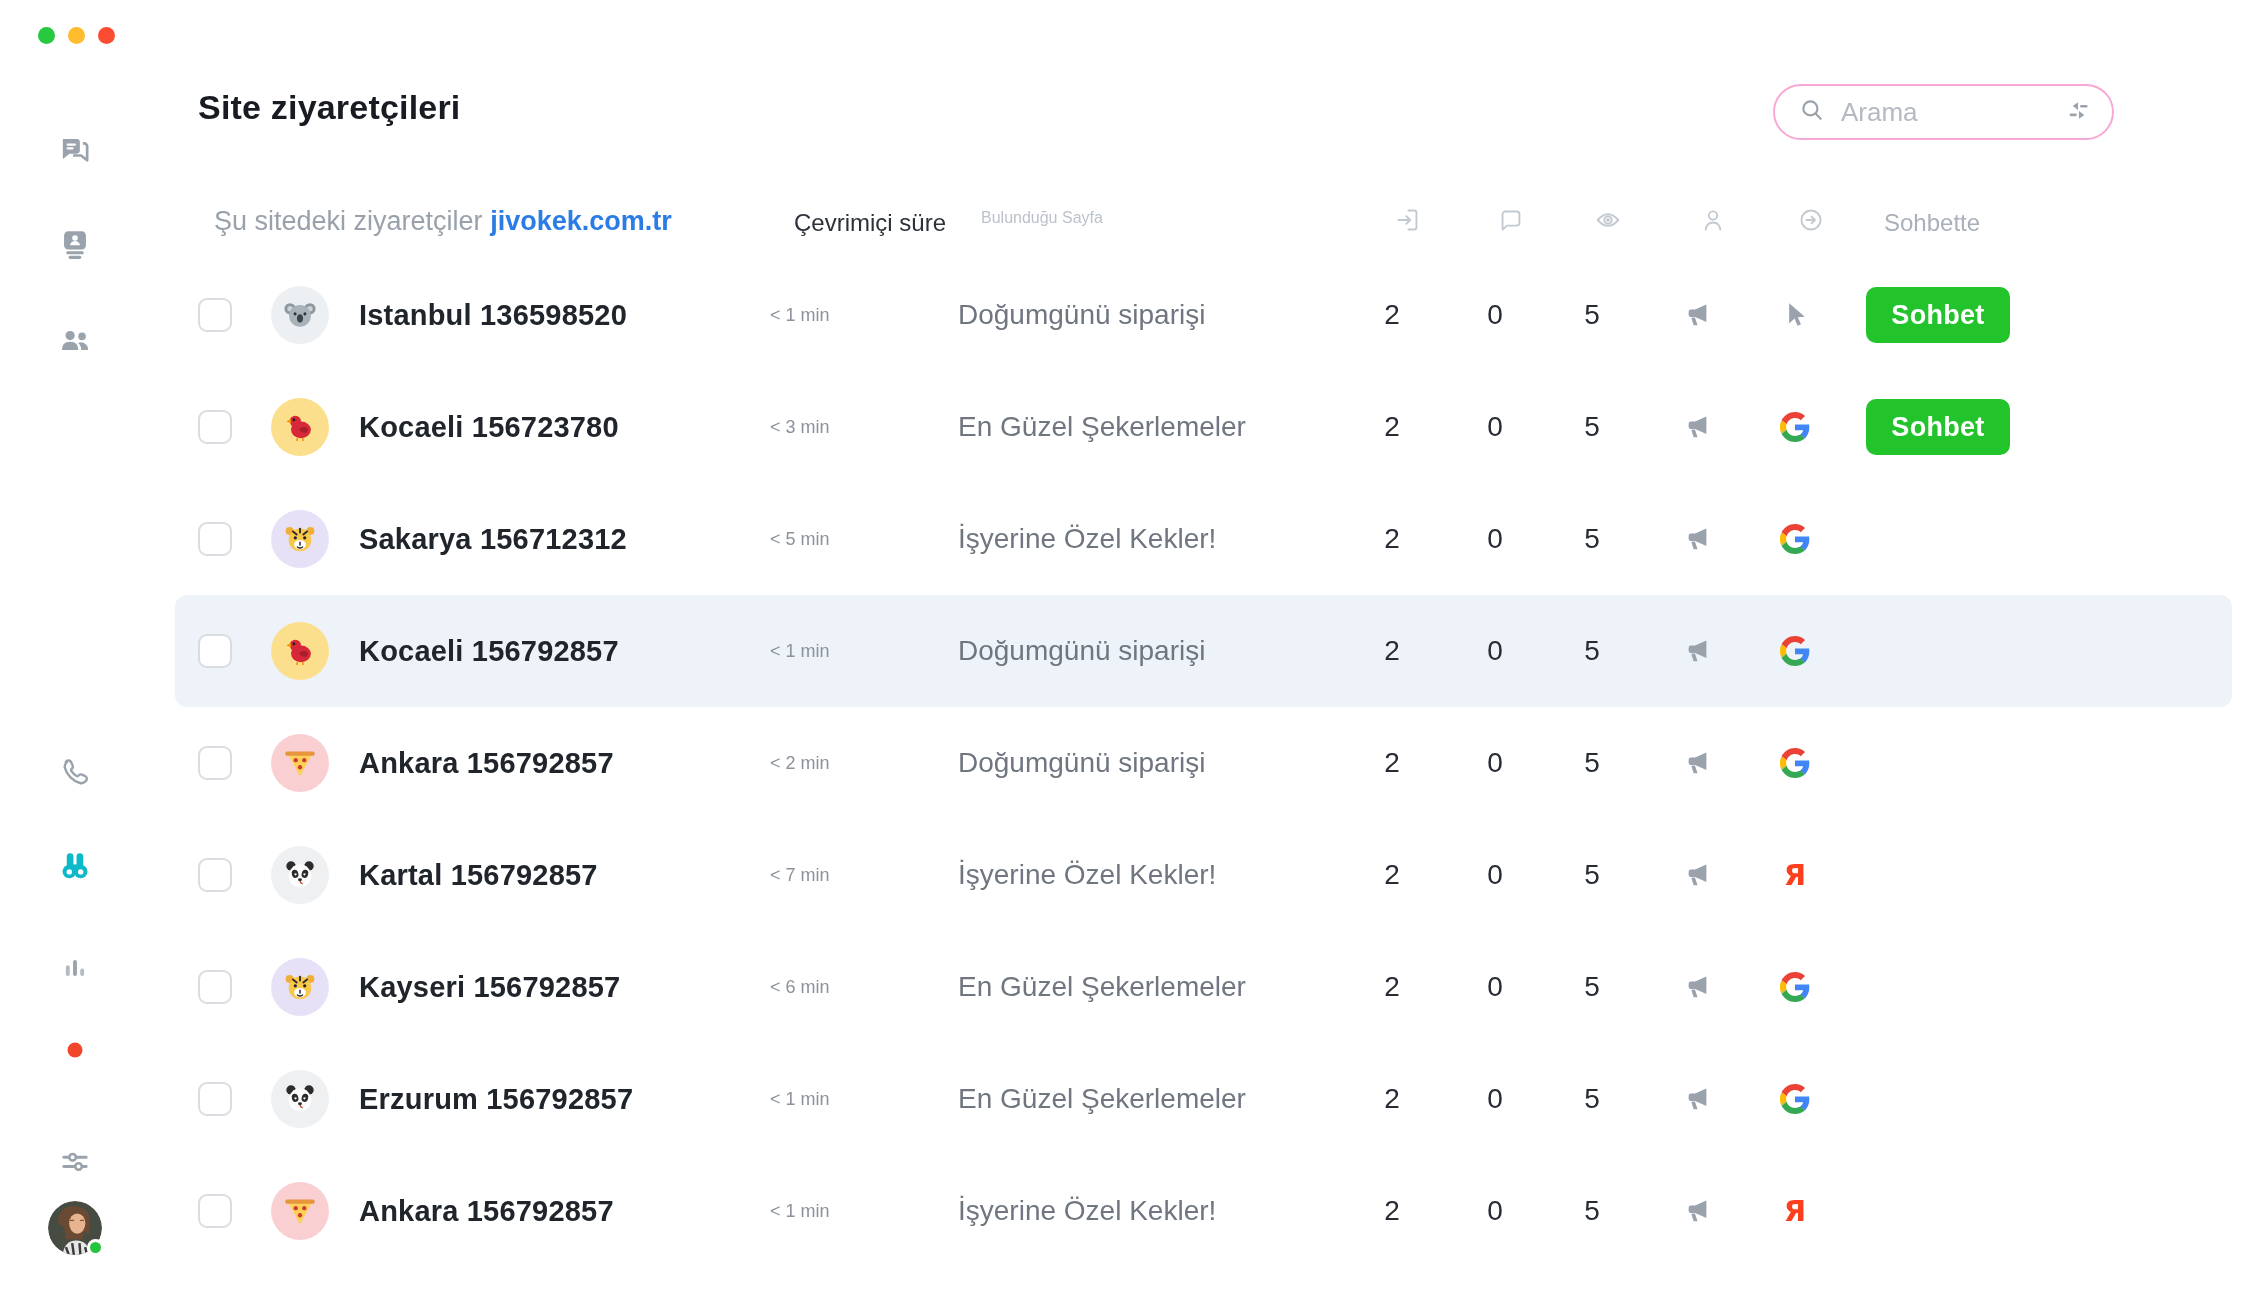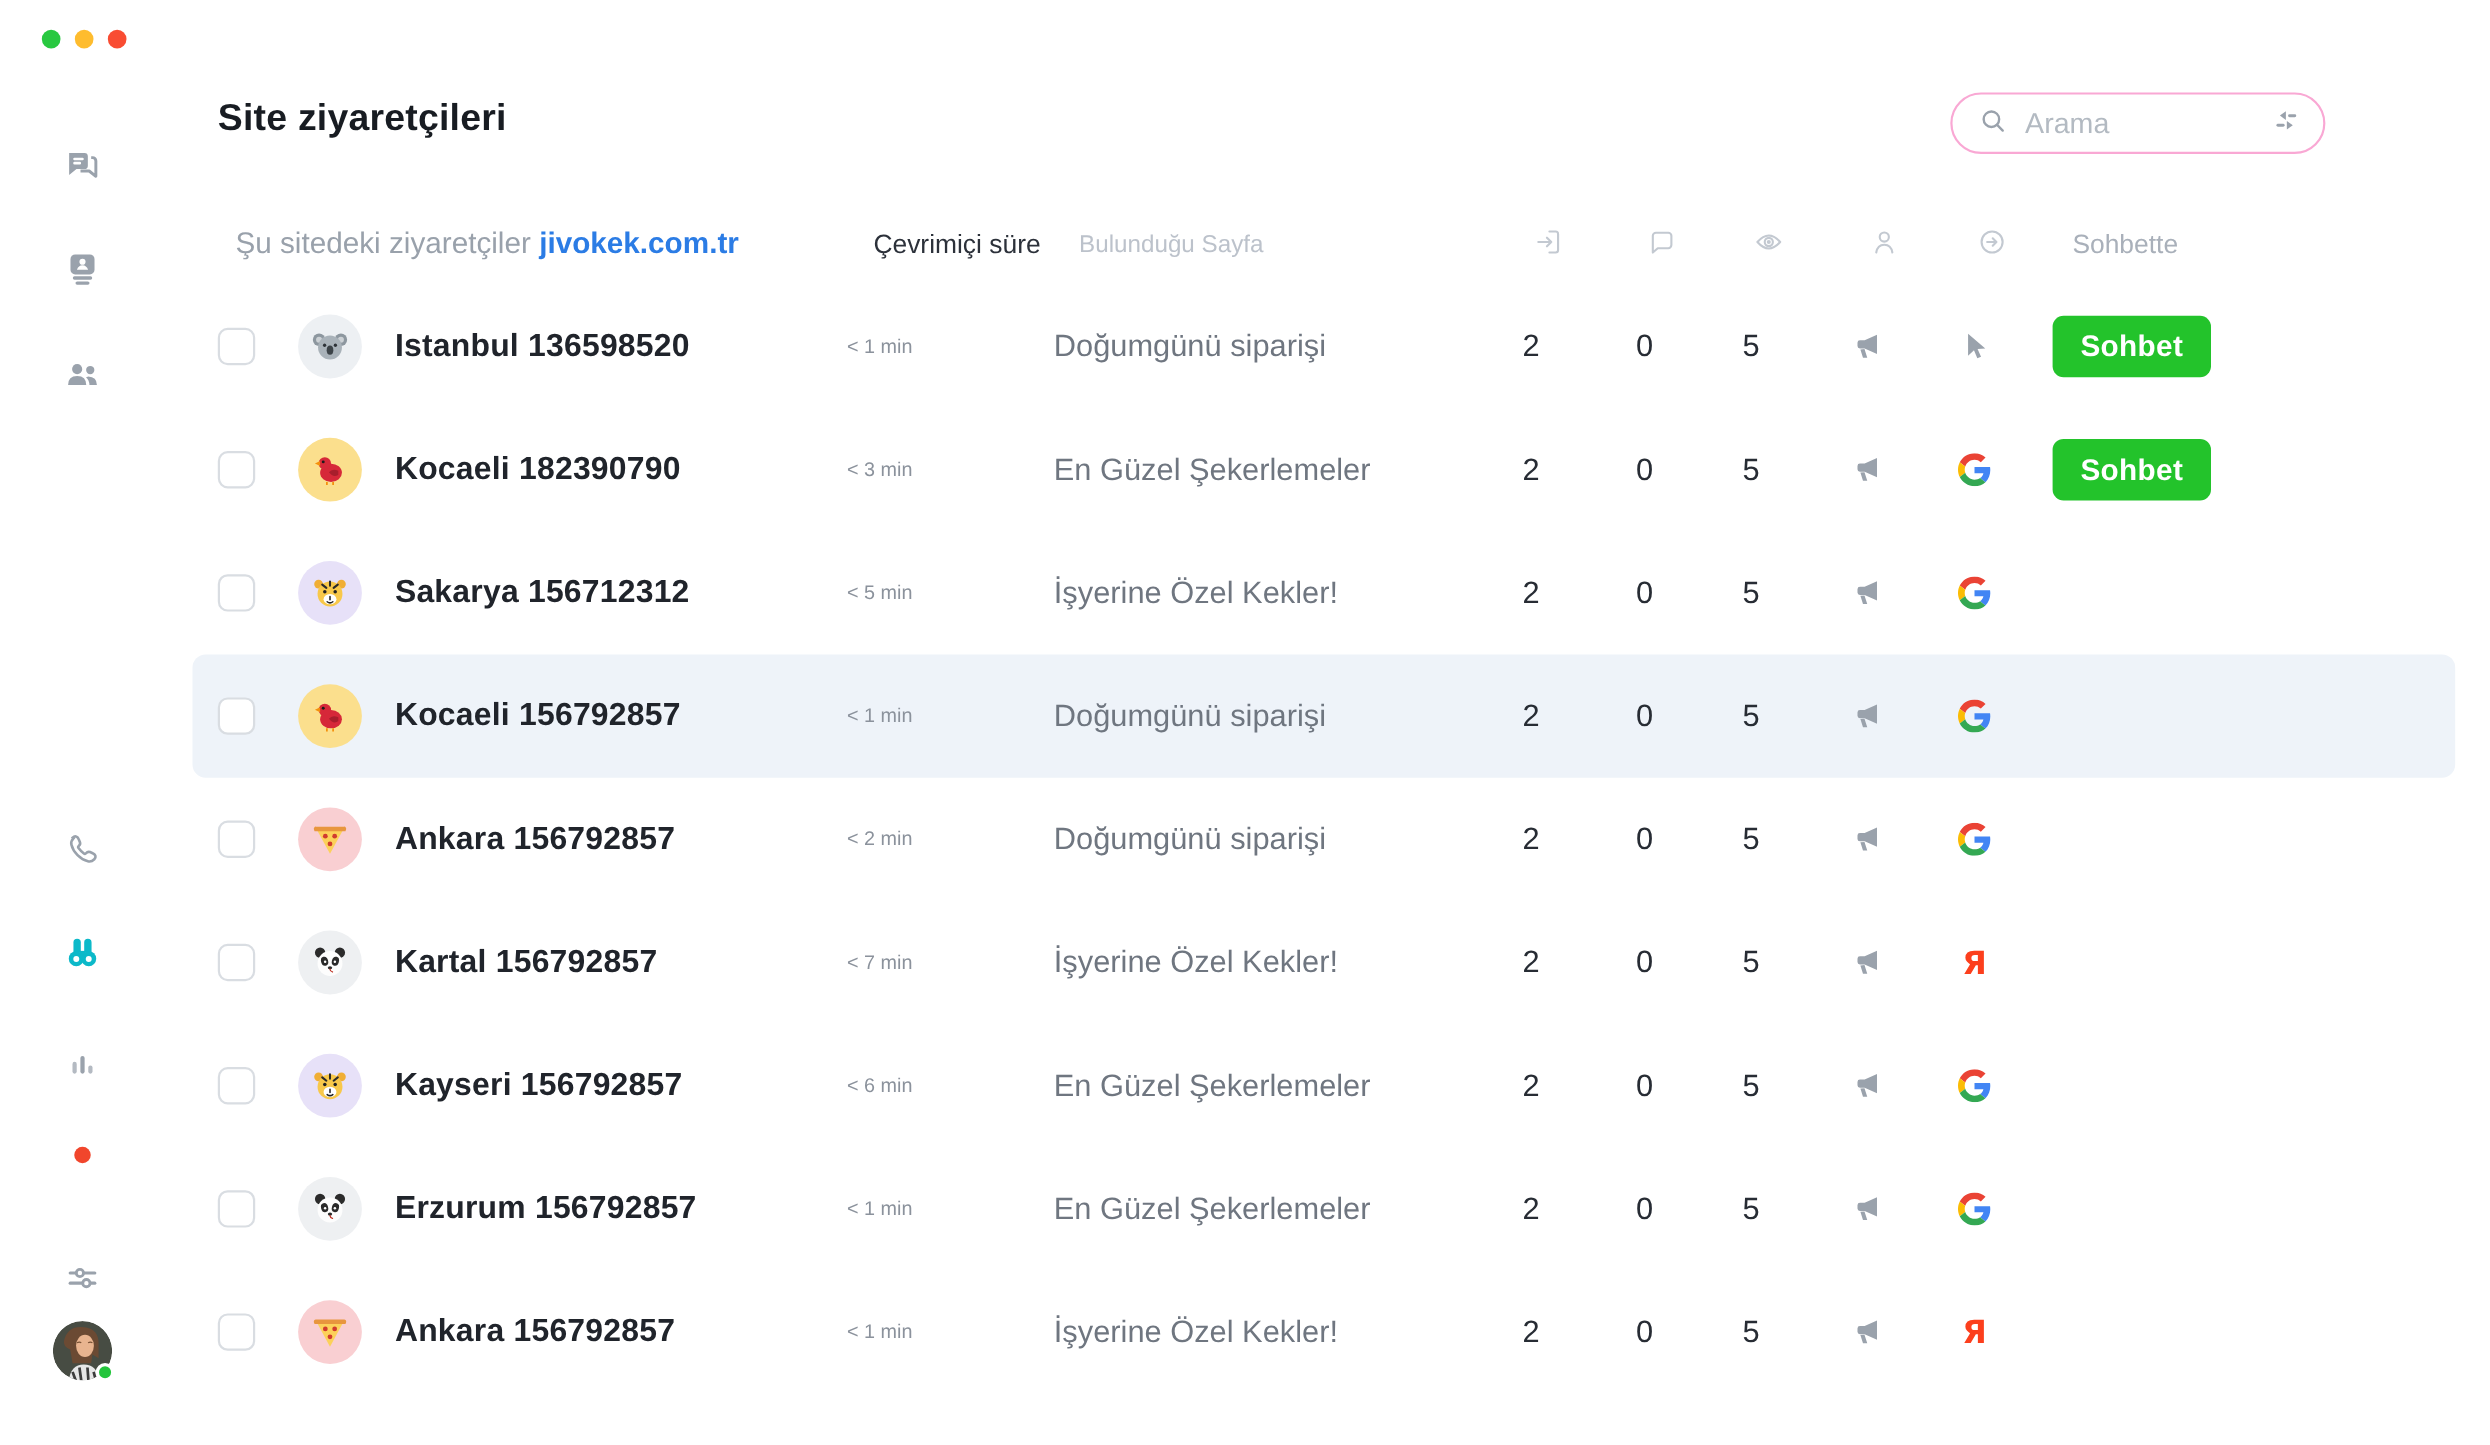--- a/index.html
+++ b/index.html
@@ -31,21 +31,21 @@
     padding: 0 20px 0 24px; background: #fff; }
   .search-box input { border: none; outline: none; flex: 1; font-size: 26px; color: #434a53;
     margin-left: 16px; min-width: 0; background: transparent; font-family: "Liberation Sans", sans-serif; }
   .search-box input::placeholder { color: #b3bac2; }
 
   
   .thead { position: absolute; left: 0; top: 198px; width: 2264px; height: 48px; margin-left: 16px; }
   .subtitle { position: absolute; left: 198px; top: 8px; font-size: 27px; color: #99a1ab; }
   .subtitle a { color: #2b7ce5; text-decoration: none; font-weight: 600; cursor: pointer; }
   .col-time { position: absolute; left: 778px; top: 11px; font-size: 24px; color: #2c313a; font-weight: 500; }
-  .col-page { position: absolute; left: 965px; top: 11px; font-size: 22px; color: #bcc2cb; }
+  .col-page { position: absolute; left: 965px; top: 11px; font-size: 16px; color: #bcc2cb; }
   .col-chat { position: absolute; left: 1868px; top: 11px; font-size: 24px; color: #a9b0ba; }
   .hicon { position: absolute; top: 22px; transform: translate(-50%, -50%); width: 27px; height: 27px; }
   .hicon svg { stroke: #c3c9d1; fill: none; stroke-width: 1.7; stroke-linecap: round; stroke-linejoin: round; }
 
   
   .rows { position: absolute; left: 175px; top: 259px; width: 2057px; }
   .row { position: relative; height: 112px; }
   .row.highlighted { background: #eef3f9; border-radius: 12px; }
   .checkbox { position: absolute; left: 23px; top: 39px; width: 34px; height: 34px;
     border: 2px solid #d9dde2; border-radius: 9px; background: #fff; cursor: pointer; }
@@ -257,21 +257,21 @@
     <span class="avatar" style="background: rgb(251, 223, 141);">
           <svg viewBox="0 0 36 36">
             <ellipse cx="19" cy="21" rx="10.5" ry="8.8" fill="#d62839"></ellipse>
             <circle cx="13" cy="12" r="6" fill="#d62839"></circle>
             <path d="M3.5 12 l5 -2.4 v4.8 z" fill="#f4900c"></path>
             <circle cx="11.5" cy="10.5" r="1.4" fill="#1c1c1c"></circle>
             <path d="M26 19 q-6 -2.5 -9 1.5 q4 5.5 9 2.5 z" fill="#a81e2c"></path>
             <path d="M15 29.8 v3 M21 29.8 v3" stroke="#f4900c" stroke-width="1.7"></path>
           </svg>
         </span>
-    <span class="name">Kocaeli 182390790</span>
+    <span class="name">Kocaeli 156723780</span>
     <span class="time">&lt; 3 min</span>
     <span class="page-cell">En Güzel Şekerlemeler</span>
     <span class="num n1">2</span>
     <span class="num n2">0</span>
     <span class="num n3">5</span>
     <span class="mega"><svg width="30" height="30" viewBox="0 0 24 24">
             <path d="M19.5 3.5 v14 l-9 -4 h-3.4 a1.8 1.8 0 0 1 -1.8 -1.8 v-2.4 a1.8 1.8 0 0 1 1.8 -1.8 h3.4 z M7.4 14.1 l1.9 6 h3.1 l-2 -6.2 z" fill="#9aa2ac"></path>
           </svg></span>
     <span class="source">
           <svg width="30" height="30" viewBox="0 0 48 48">

